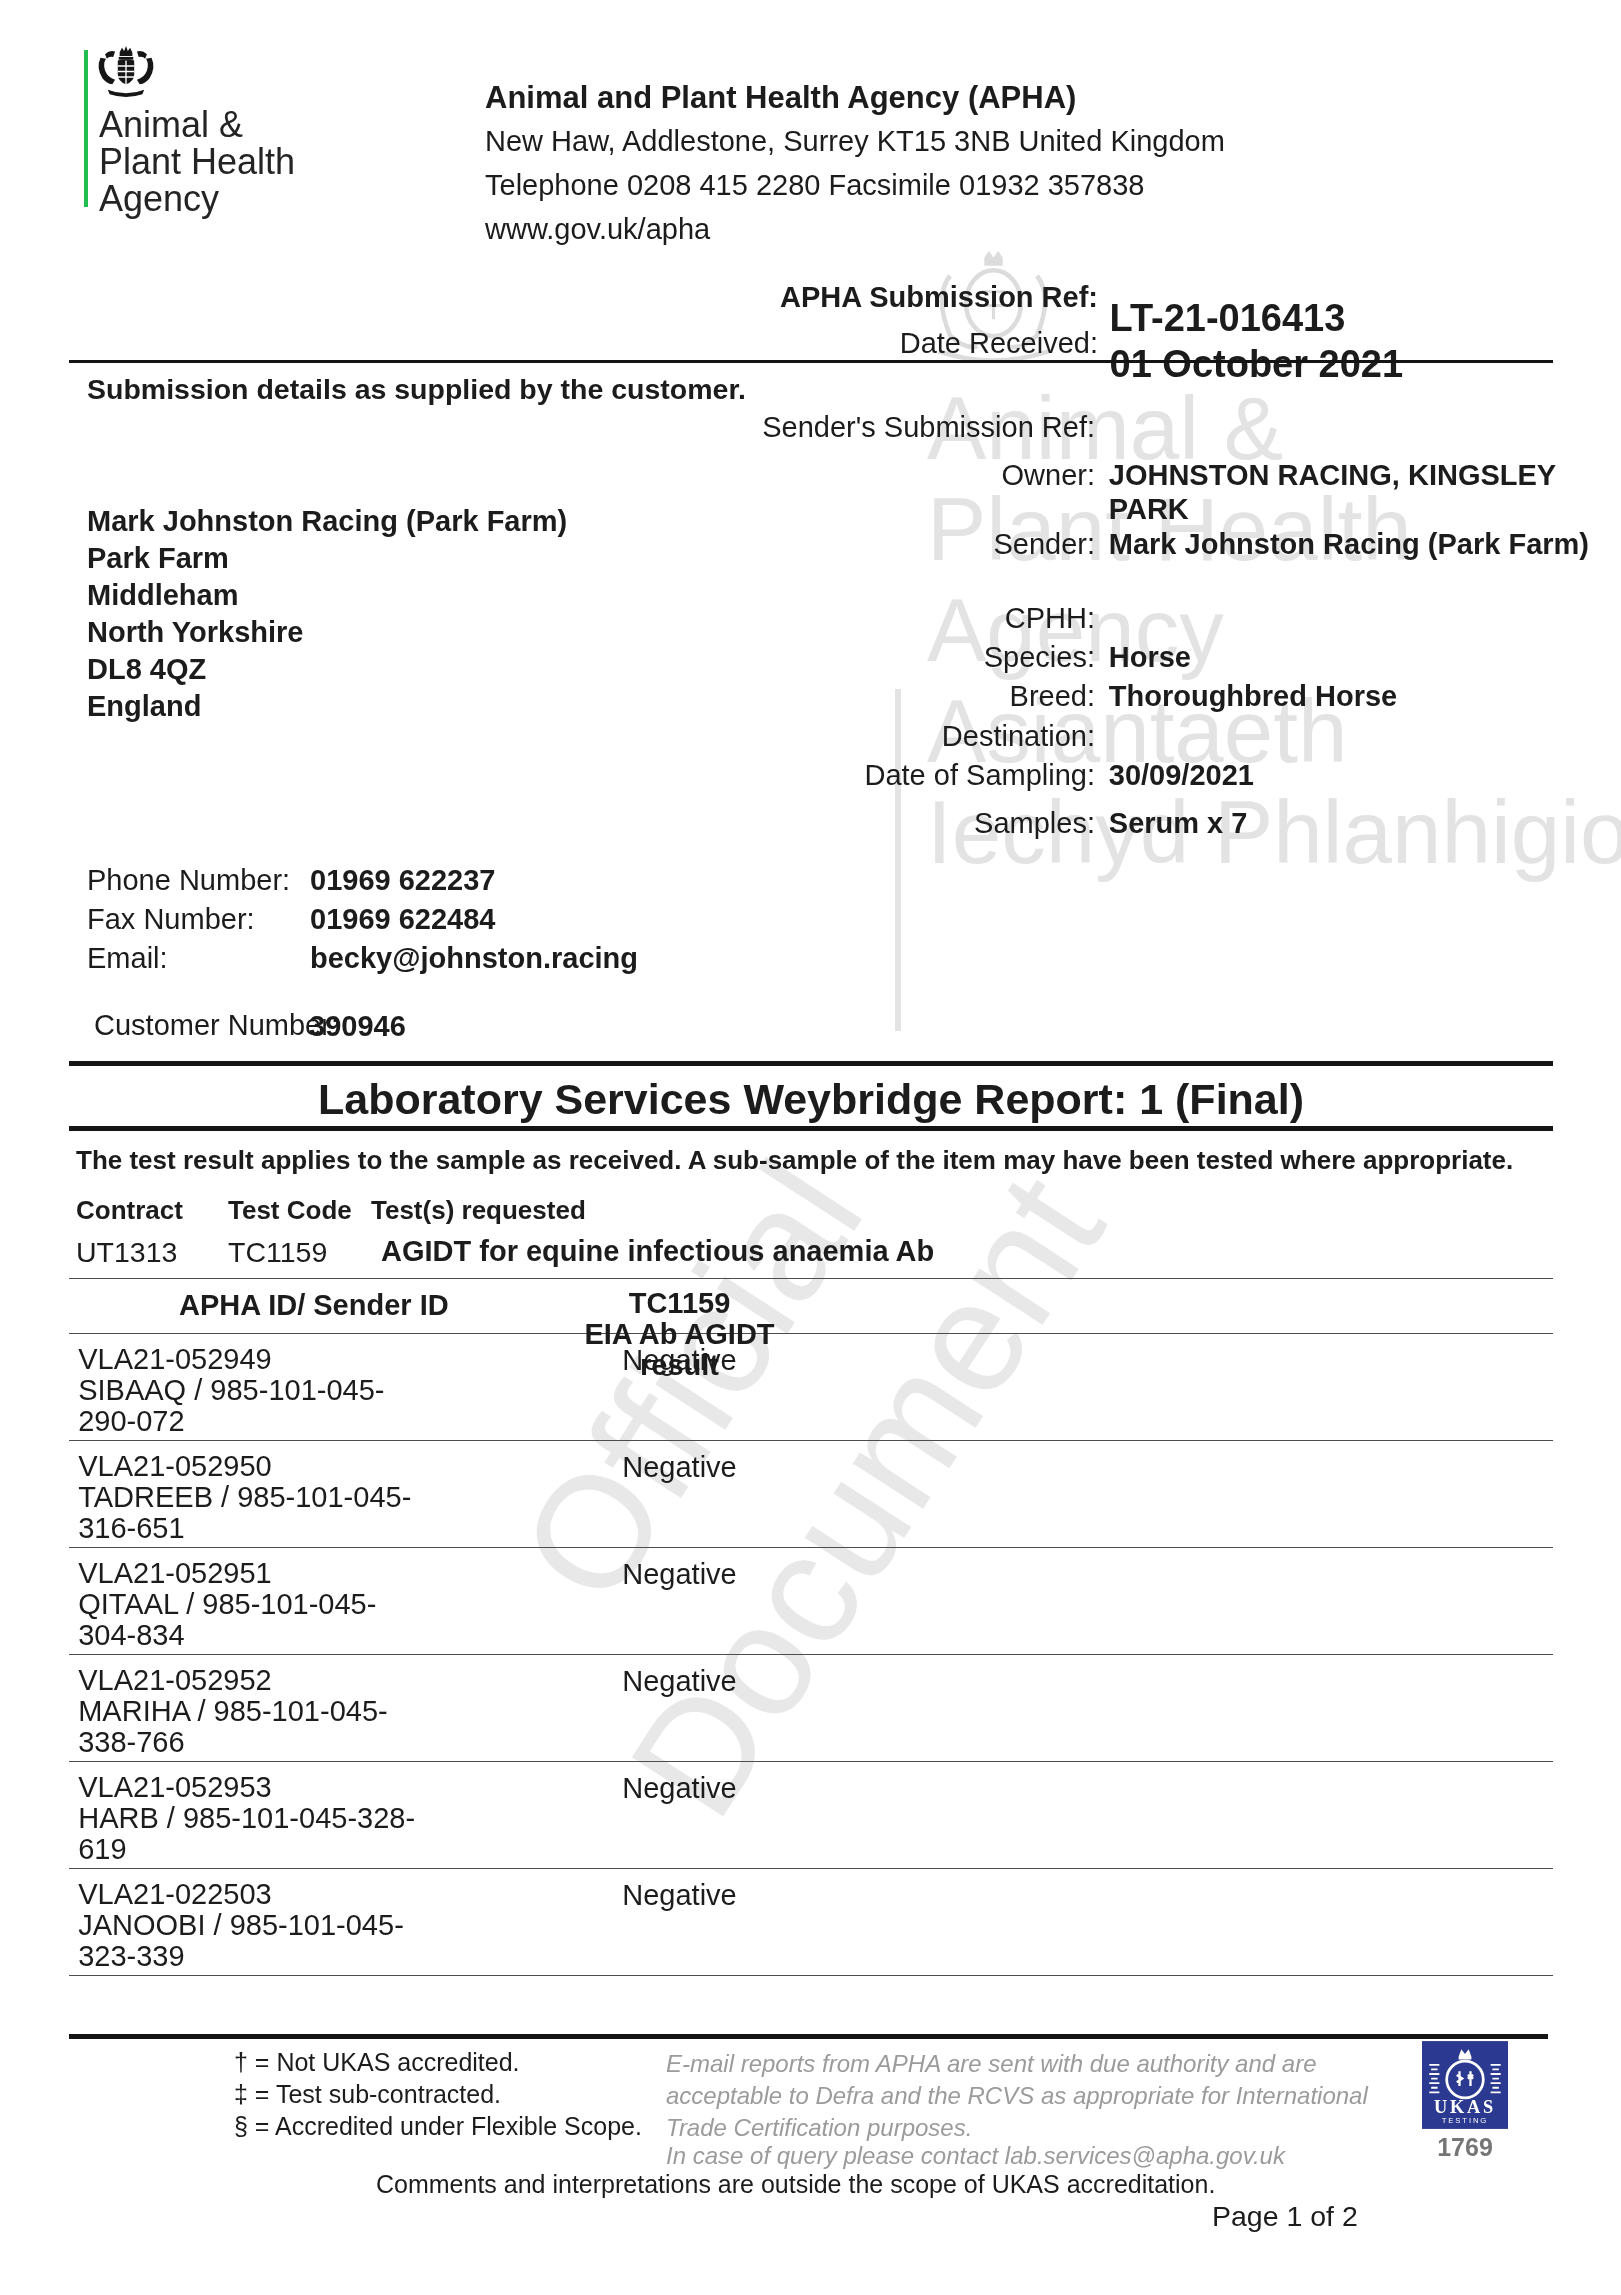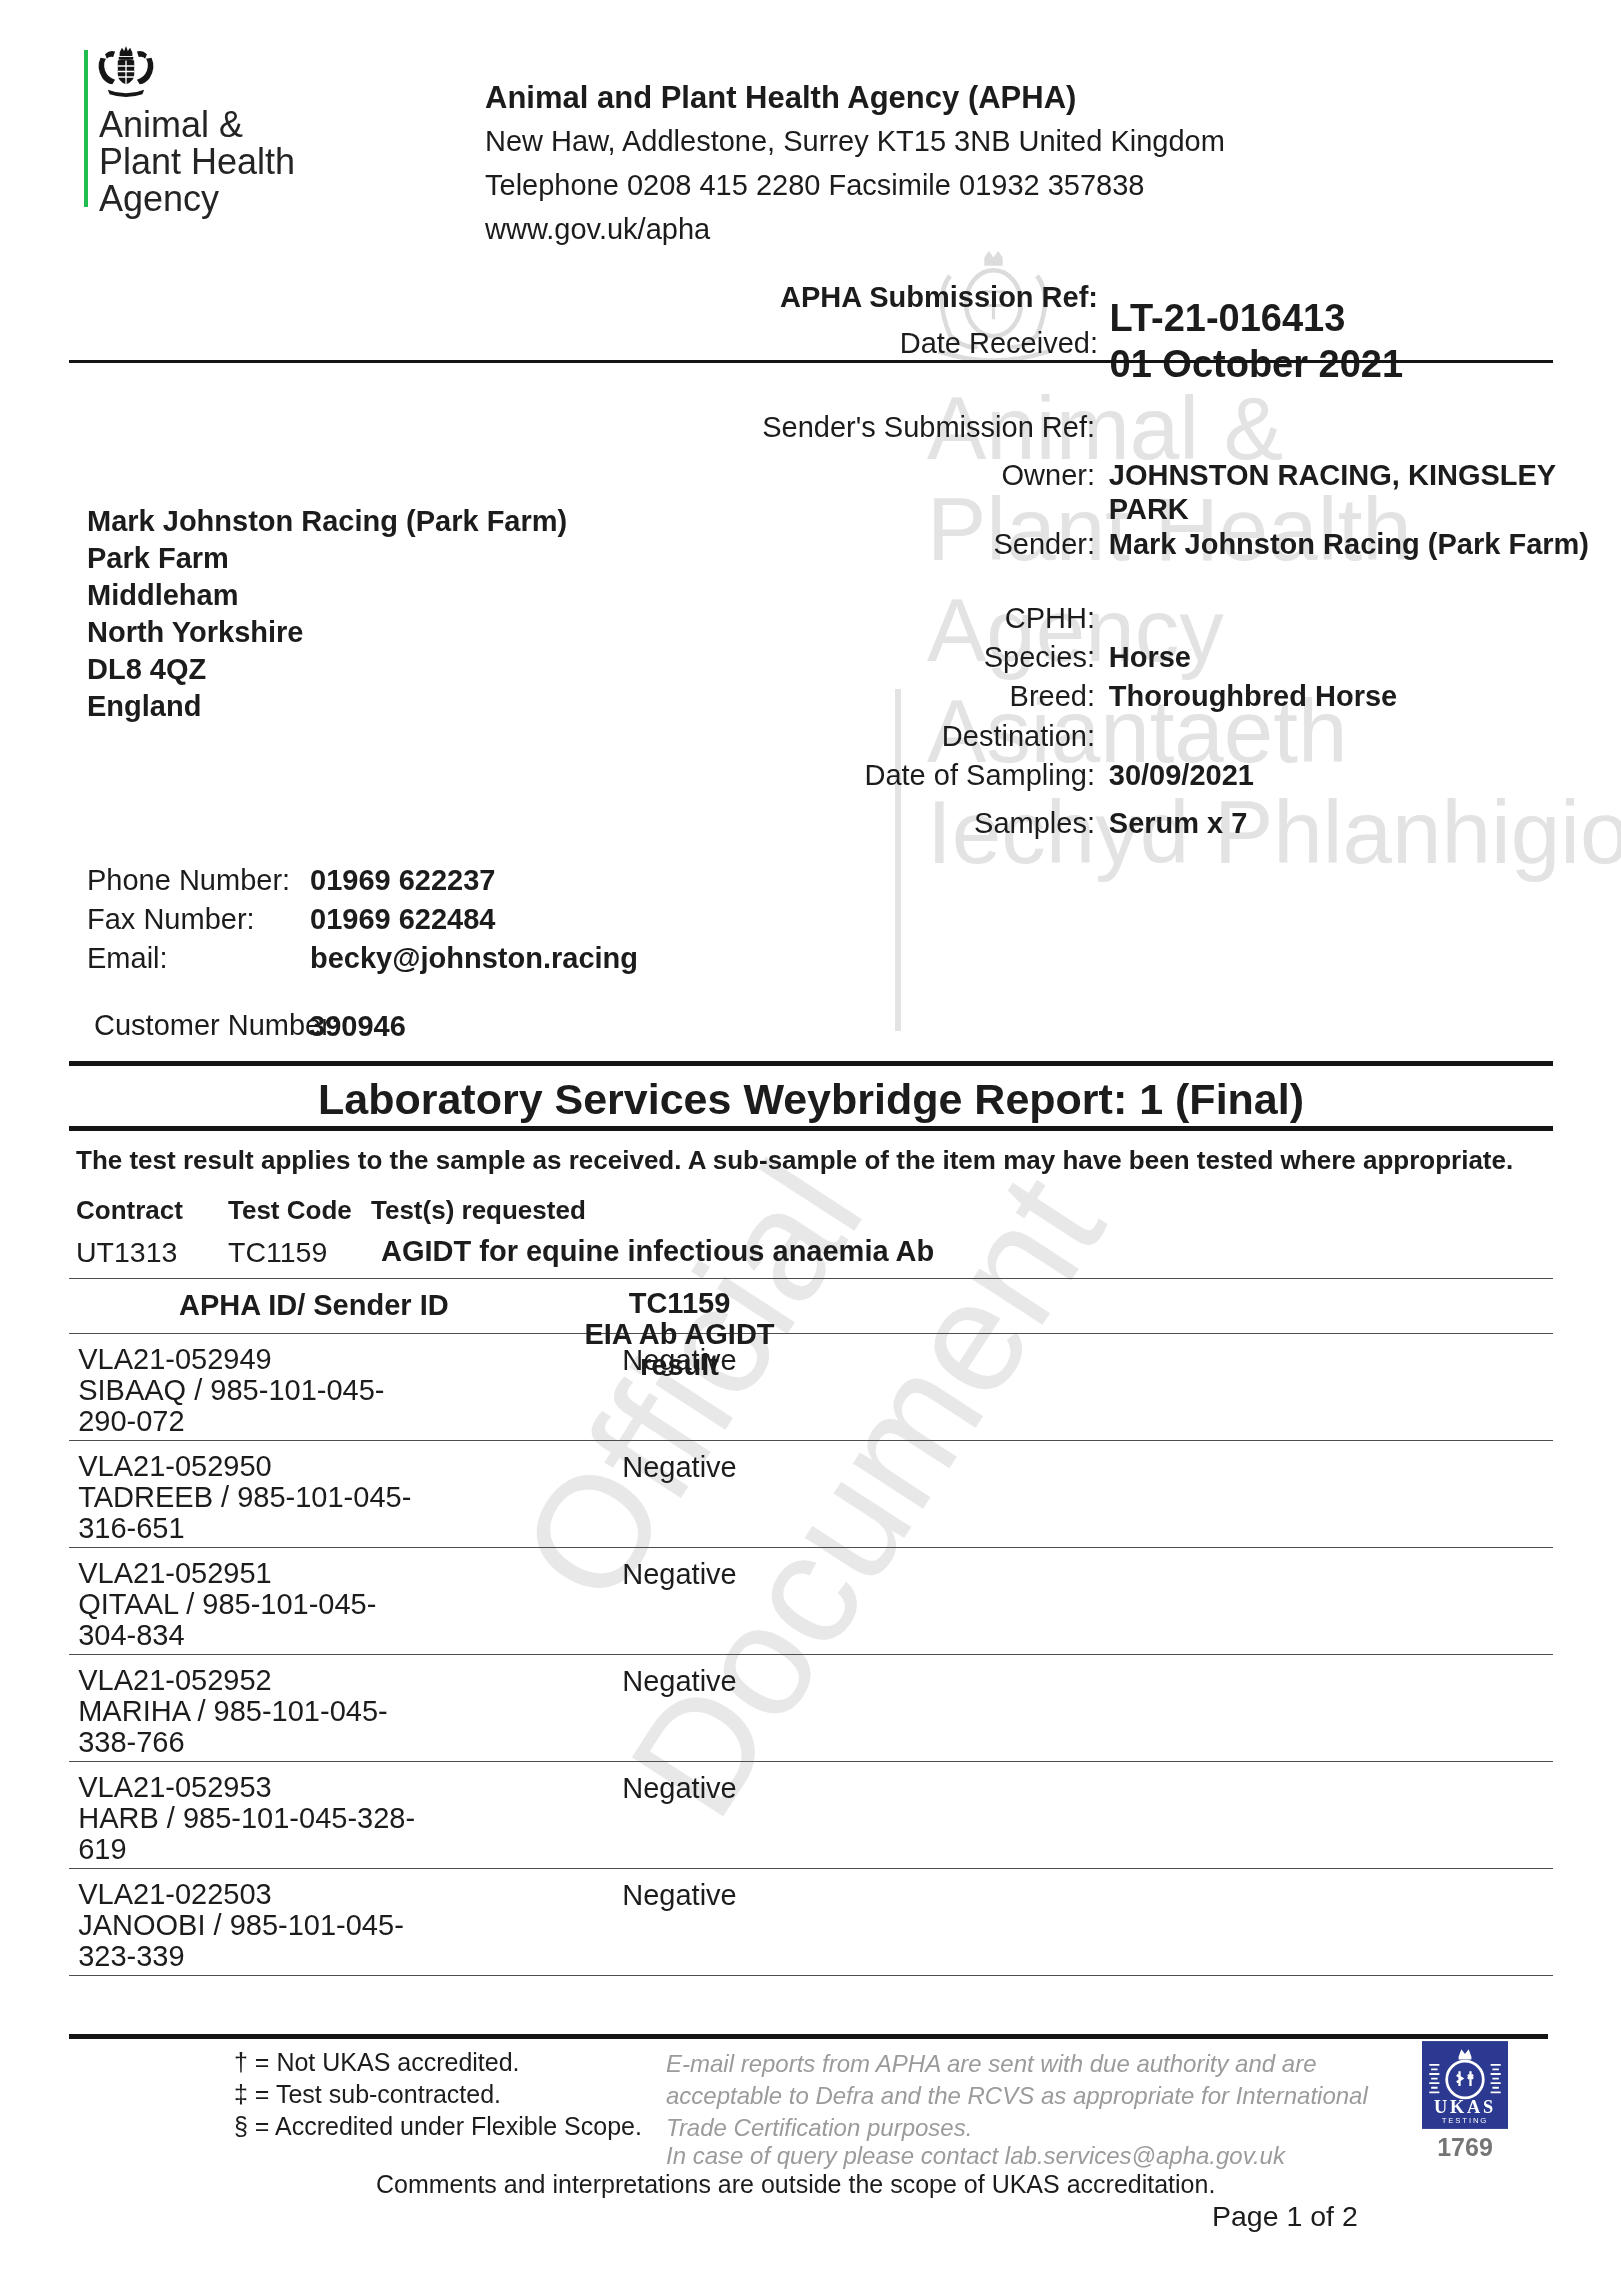--- a/index.html
+++ b/index.html
@@ -109,20 +109,21 @@
     <span class="ref-label b">APHA Submission Ref:</span>
     <span class="ref-value">LT-21-016413</span>
   </div>
   <div class="abs ct ref-row" style="left:666px;top:327px;">
     <span class="ref-label">Date Received:</span>
     <span class="ref-value">01 October 2021</span>
   </div>
 
   <div class="abs ct hline" style="left:69px;top:360px;width:1484px;height:3.2px;"></div>
 
+  <div class="abs ct b" style="left:87px;top:373px;font-size:28.5px;">Submission details as supplied by the customer.</div>
 
   <div class="abs ct" style="left:87px;top:503px;">
     <div class="addr-line">Mark Johnston Racing (Park Farm)</div>
     <div class="addr-line">Park Farm</div>
     <div class="addr-line">Middleham</div>
     <div class="addr-line">North Yorkshire</div>
     <div class="addr-line">DL8 4QZ</div>
     <div class="addr-line">England</div>
   </div>
 

